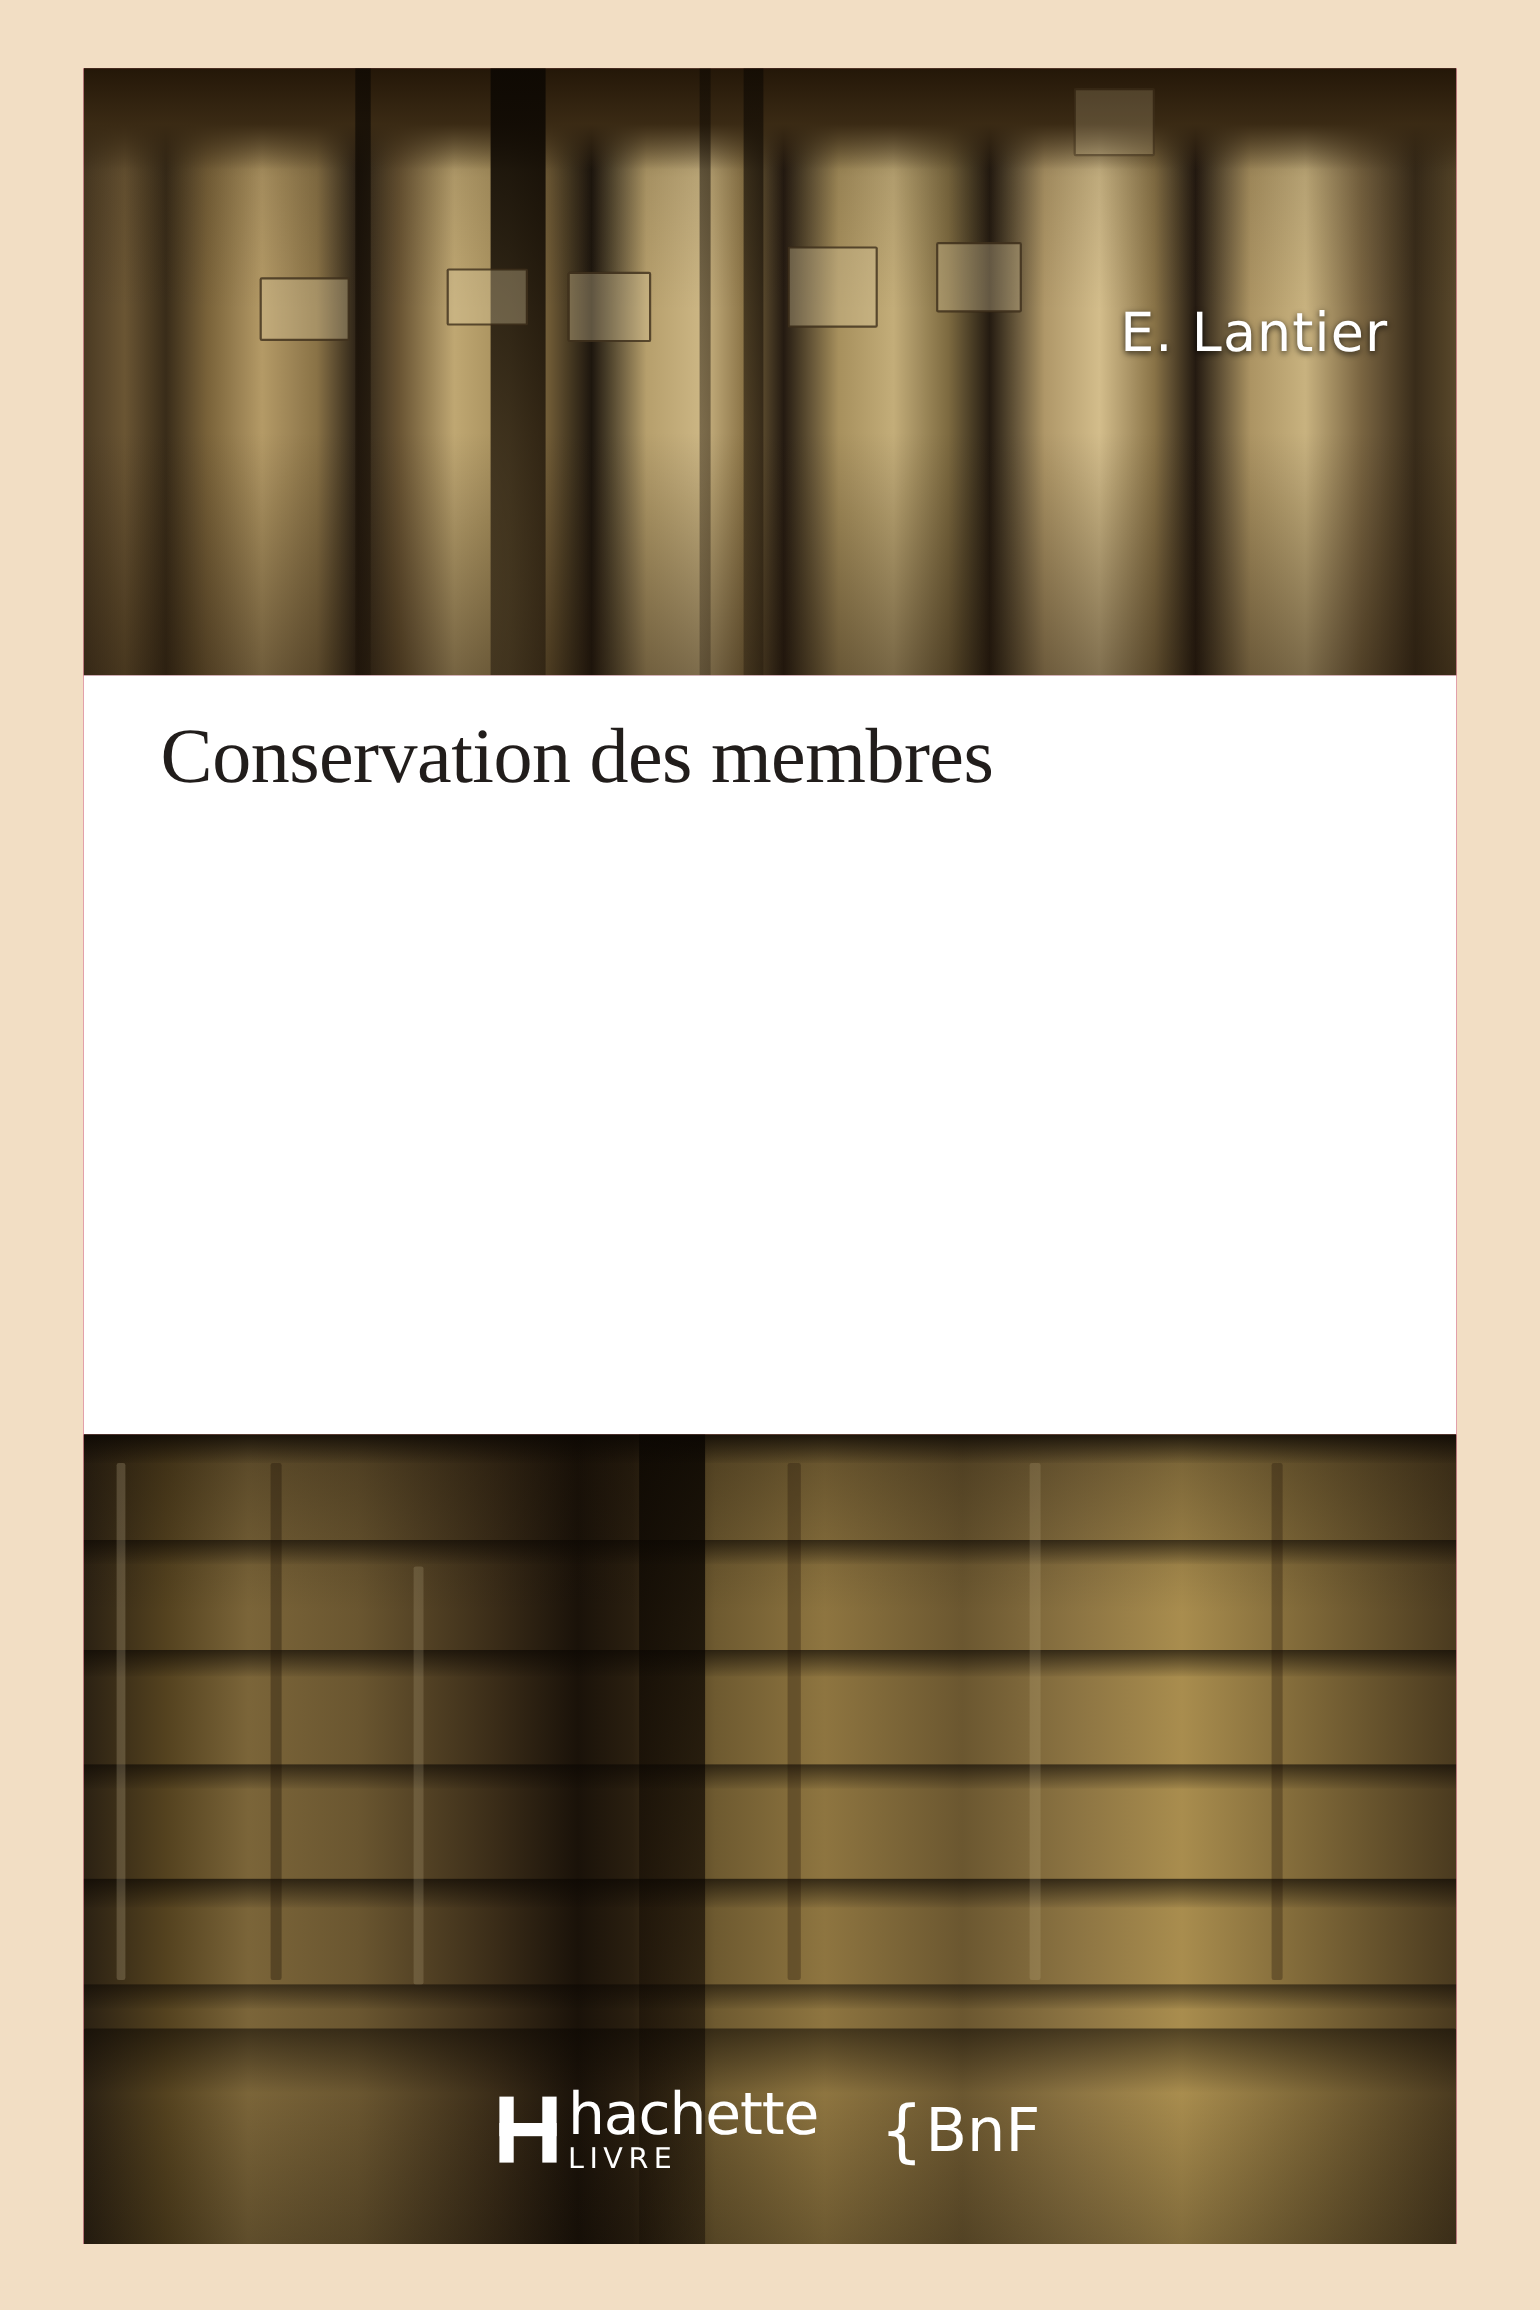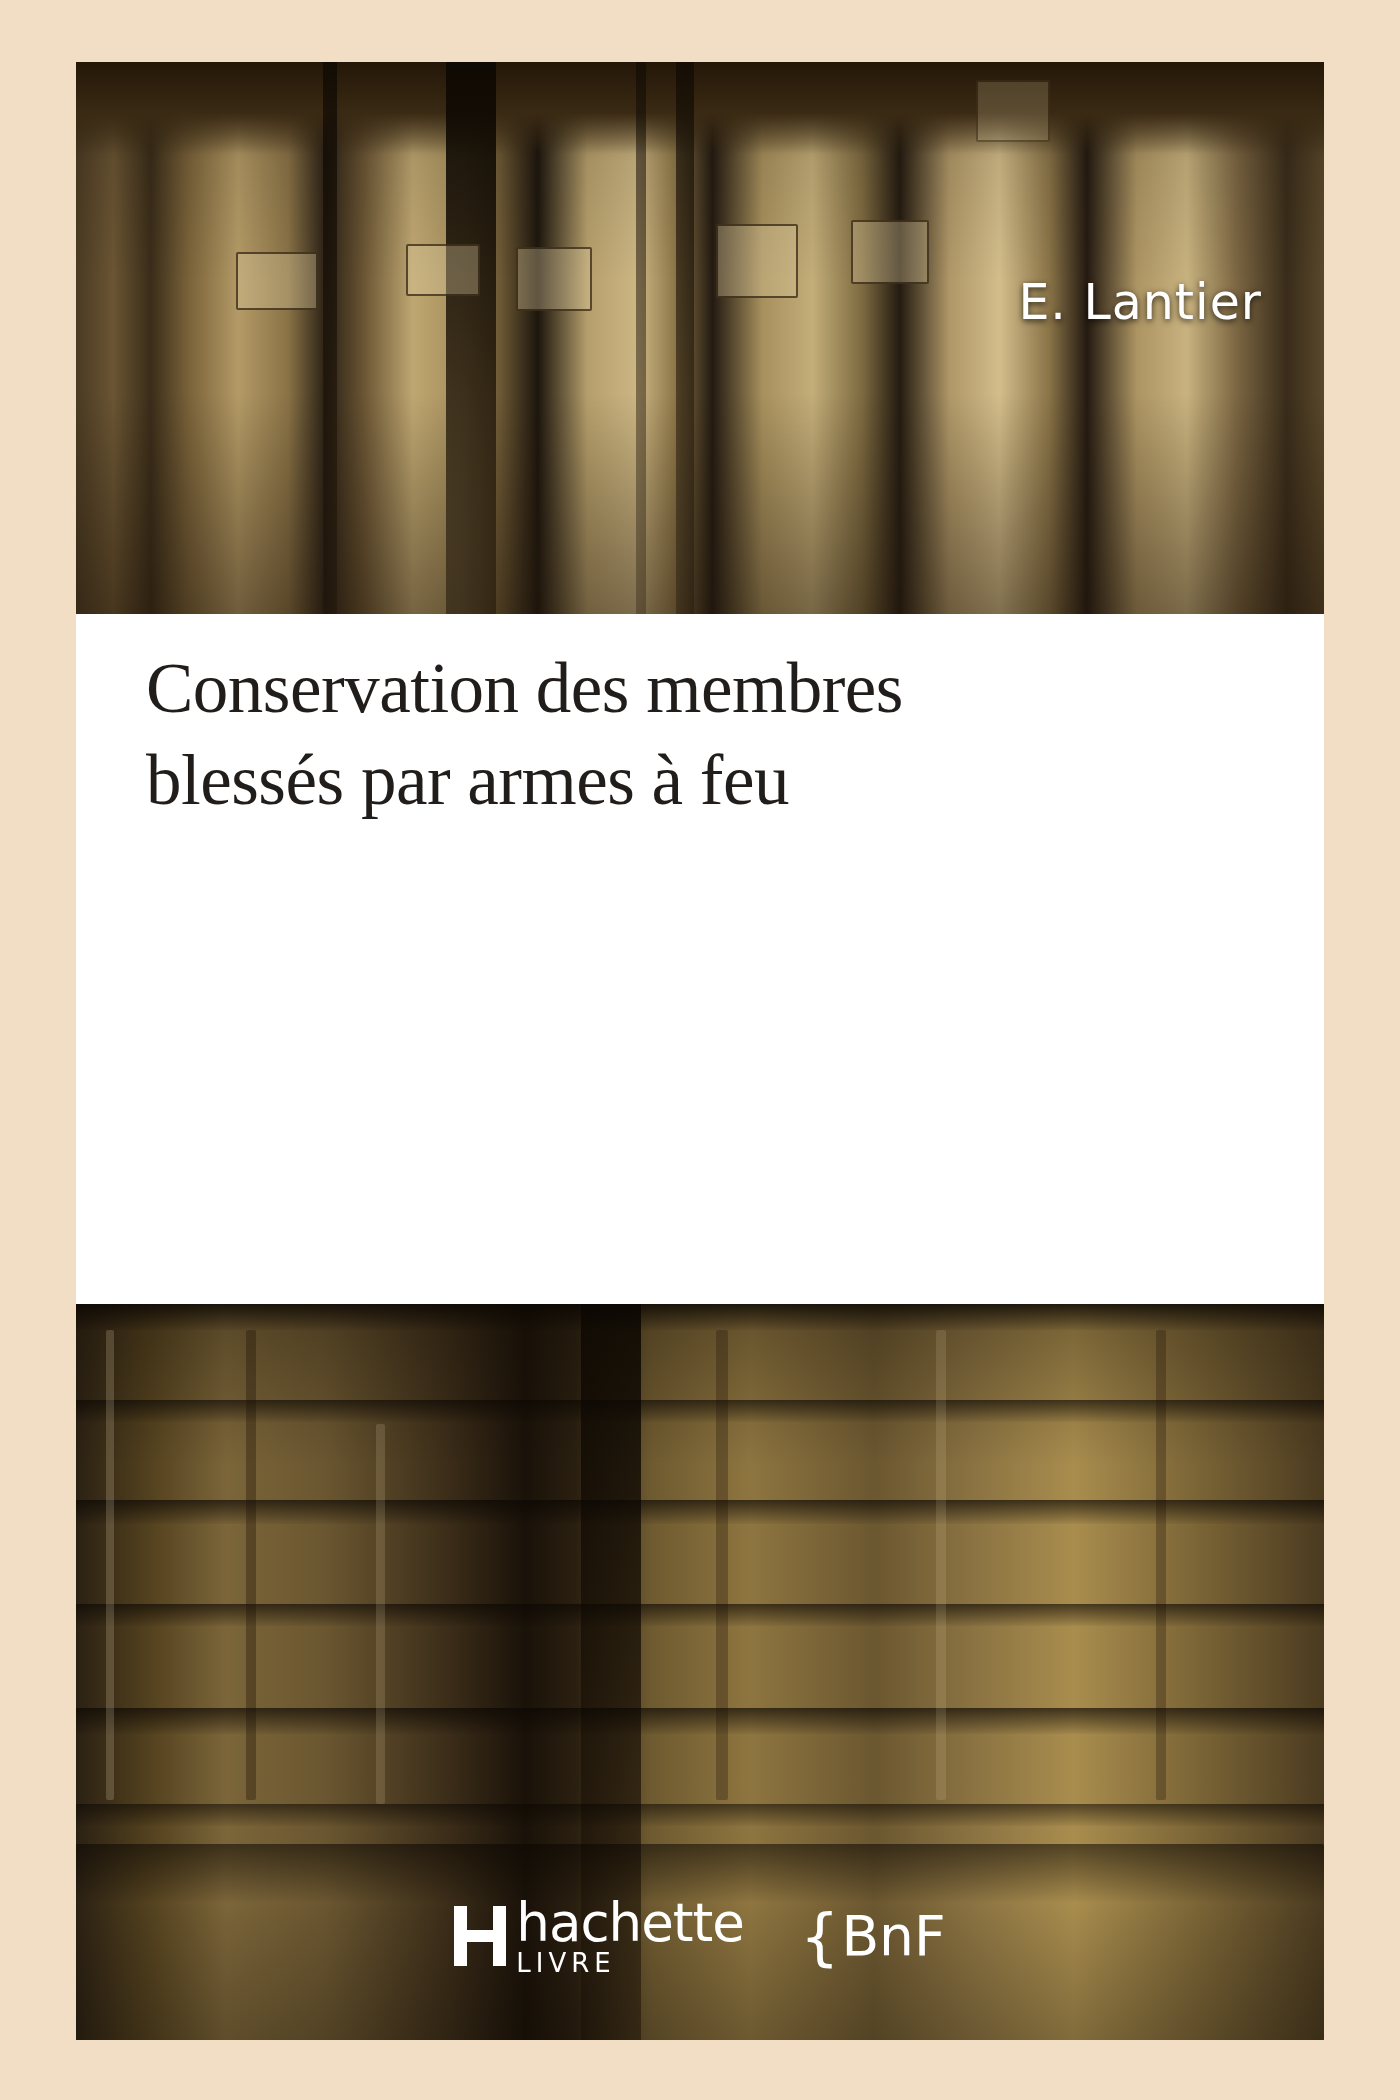--- a/index.html
+++ b/index.html
@@ -234,21 +234,20 @@
       <div class="spine-label" style="left:640px;top:162px;width:78px;height:70px;"></div>
       <div class="spine-label" style="left:775px;top:158px;width:74px;height:60px;"></div>
       <div class="spine-label" style="left:900px;top:18px;width:70px;height:58px;opacity:.6;"></div>
 
       <div class="author">E. Lantier</div>
     </div>
 
     <div class="title-area">
       <div class="title">
         <div>Conservation des membres</div>
-        <div>blessés par armes à feu</div>
       </div>
     </div>
 
     <div class="photo-bottom">
       <div class="base"></div>
 
       <div class="dark-gap" style="left:505px;width:60px;opacity:.95;"></div>
 
       <div class="hstripe" style="top:0px;height:26px;"></div>
       <div class="hstripe" style="top:96px;height:22px;opacity:.8;"></div>

